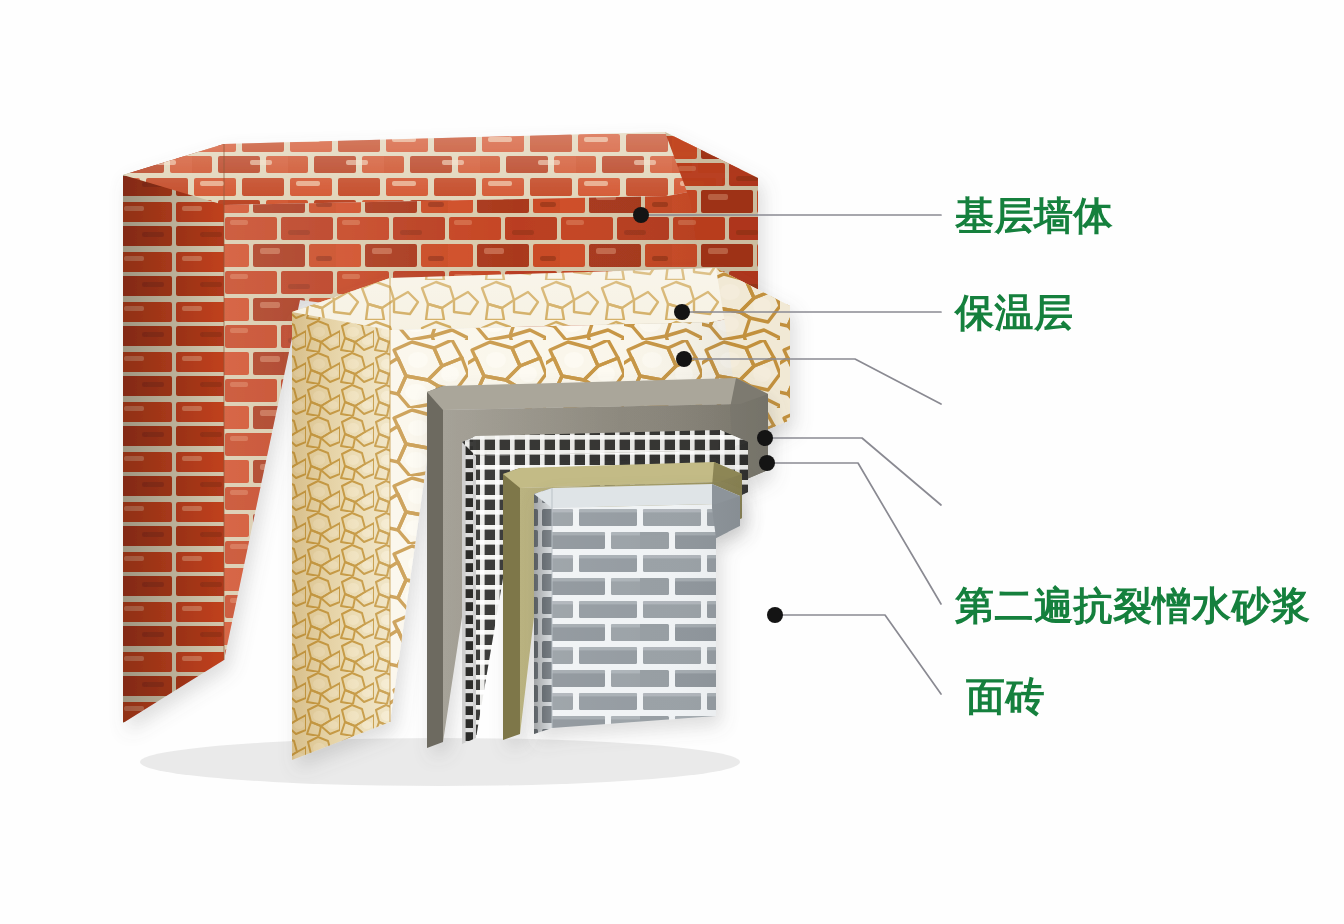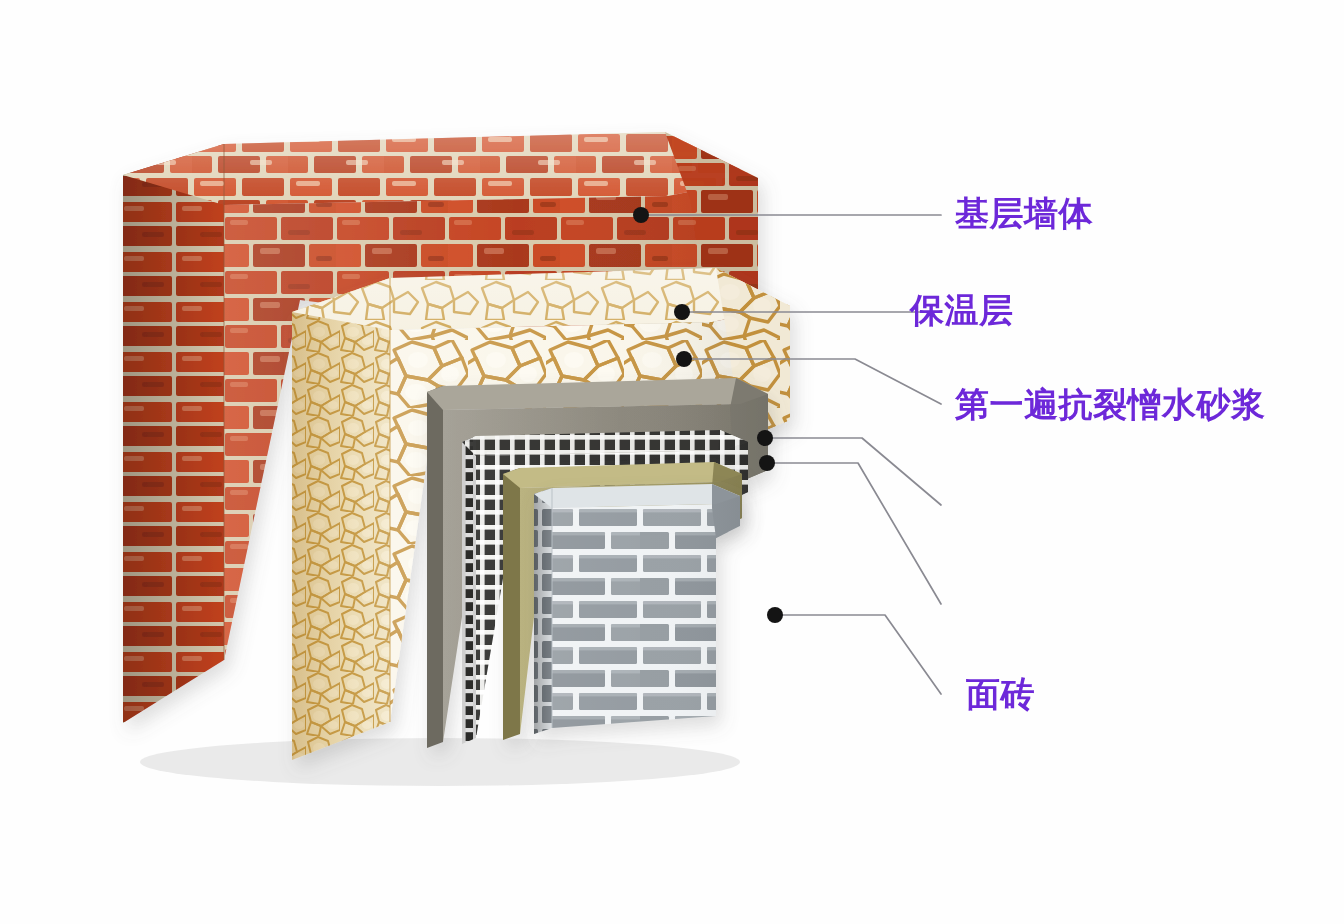--- a/index.html
+++ b/index.html
@@ -22,22 +22,22 @@
   #diagram-svg {
     position: absolute;
     left: 0;
     top: 0;
     width: 1344px;
     height: 924px;
   }
   .label {
     position: absolute;
     white-space: nowrap;
-    color: #6d28d9;
-    font-size: 34px;
+    color: #15803d;
+    font-size: 39px;
     font-weight: bold;
     letter-spacing: 0.5px;
     line-height: 1;
     font-family: "DejaVu Sans", "Liberation Sans", sans-serif;
   }
 </style>
 </head>
 <body>
 
 <div id="stage">
@@ -267,21 +267,21 @@
       <circle cx="682" cy="312" r="8"></circle>
       <circle cx="684" cy="359" r="8"></circle>
       <circle cx="765" cy="438" r="8"></circle>
       <circle cx="767" cy="463" r="8"></circle>
       <circle cx="775" cy="615" r="8"></circle>
     </g>
   </svg>
 
   <div class="label" style="left:955px; top:196px;">基层墙体</div>
 
-  <div class="label" style="left:910px; top:293px;">保温层</div>
-
-  <div class="label" style="left:955px; top:387px;">第一遍抗裂憎水砂浆</div>
-
-
+  <div class="label" style="left:955px; top:293px;">保温层</div>
+
+
+
+  <div class="label" style="left:955px; top:586px;">第二遍抗裂憎水砂浆</div>
 
   <div class="label" style="left:966px; top:677px;">面砖</div>
 
 </div>
 
 </body></html>

